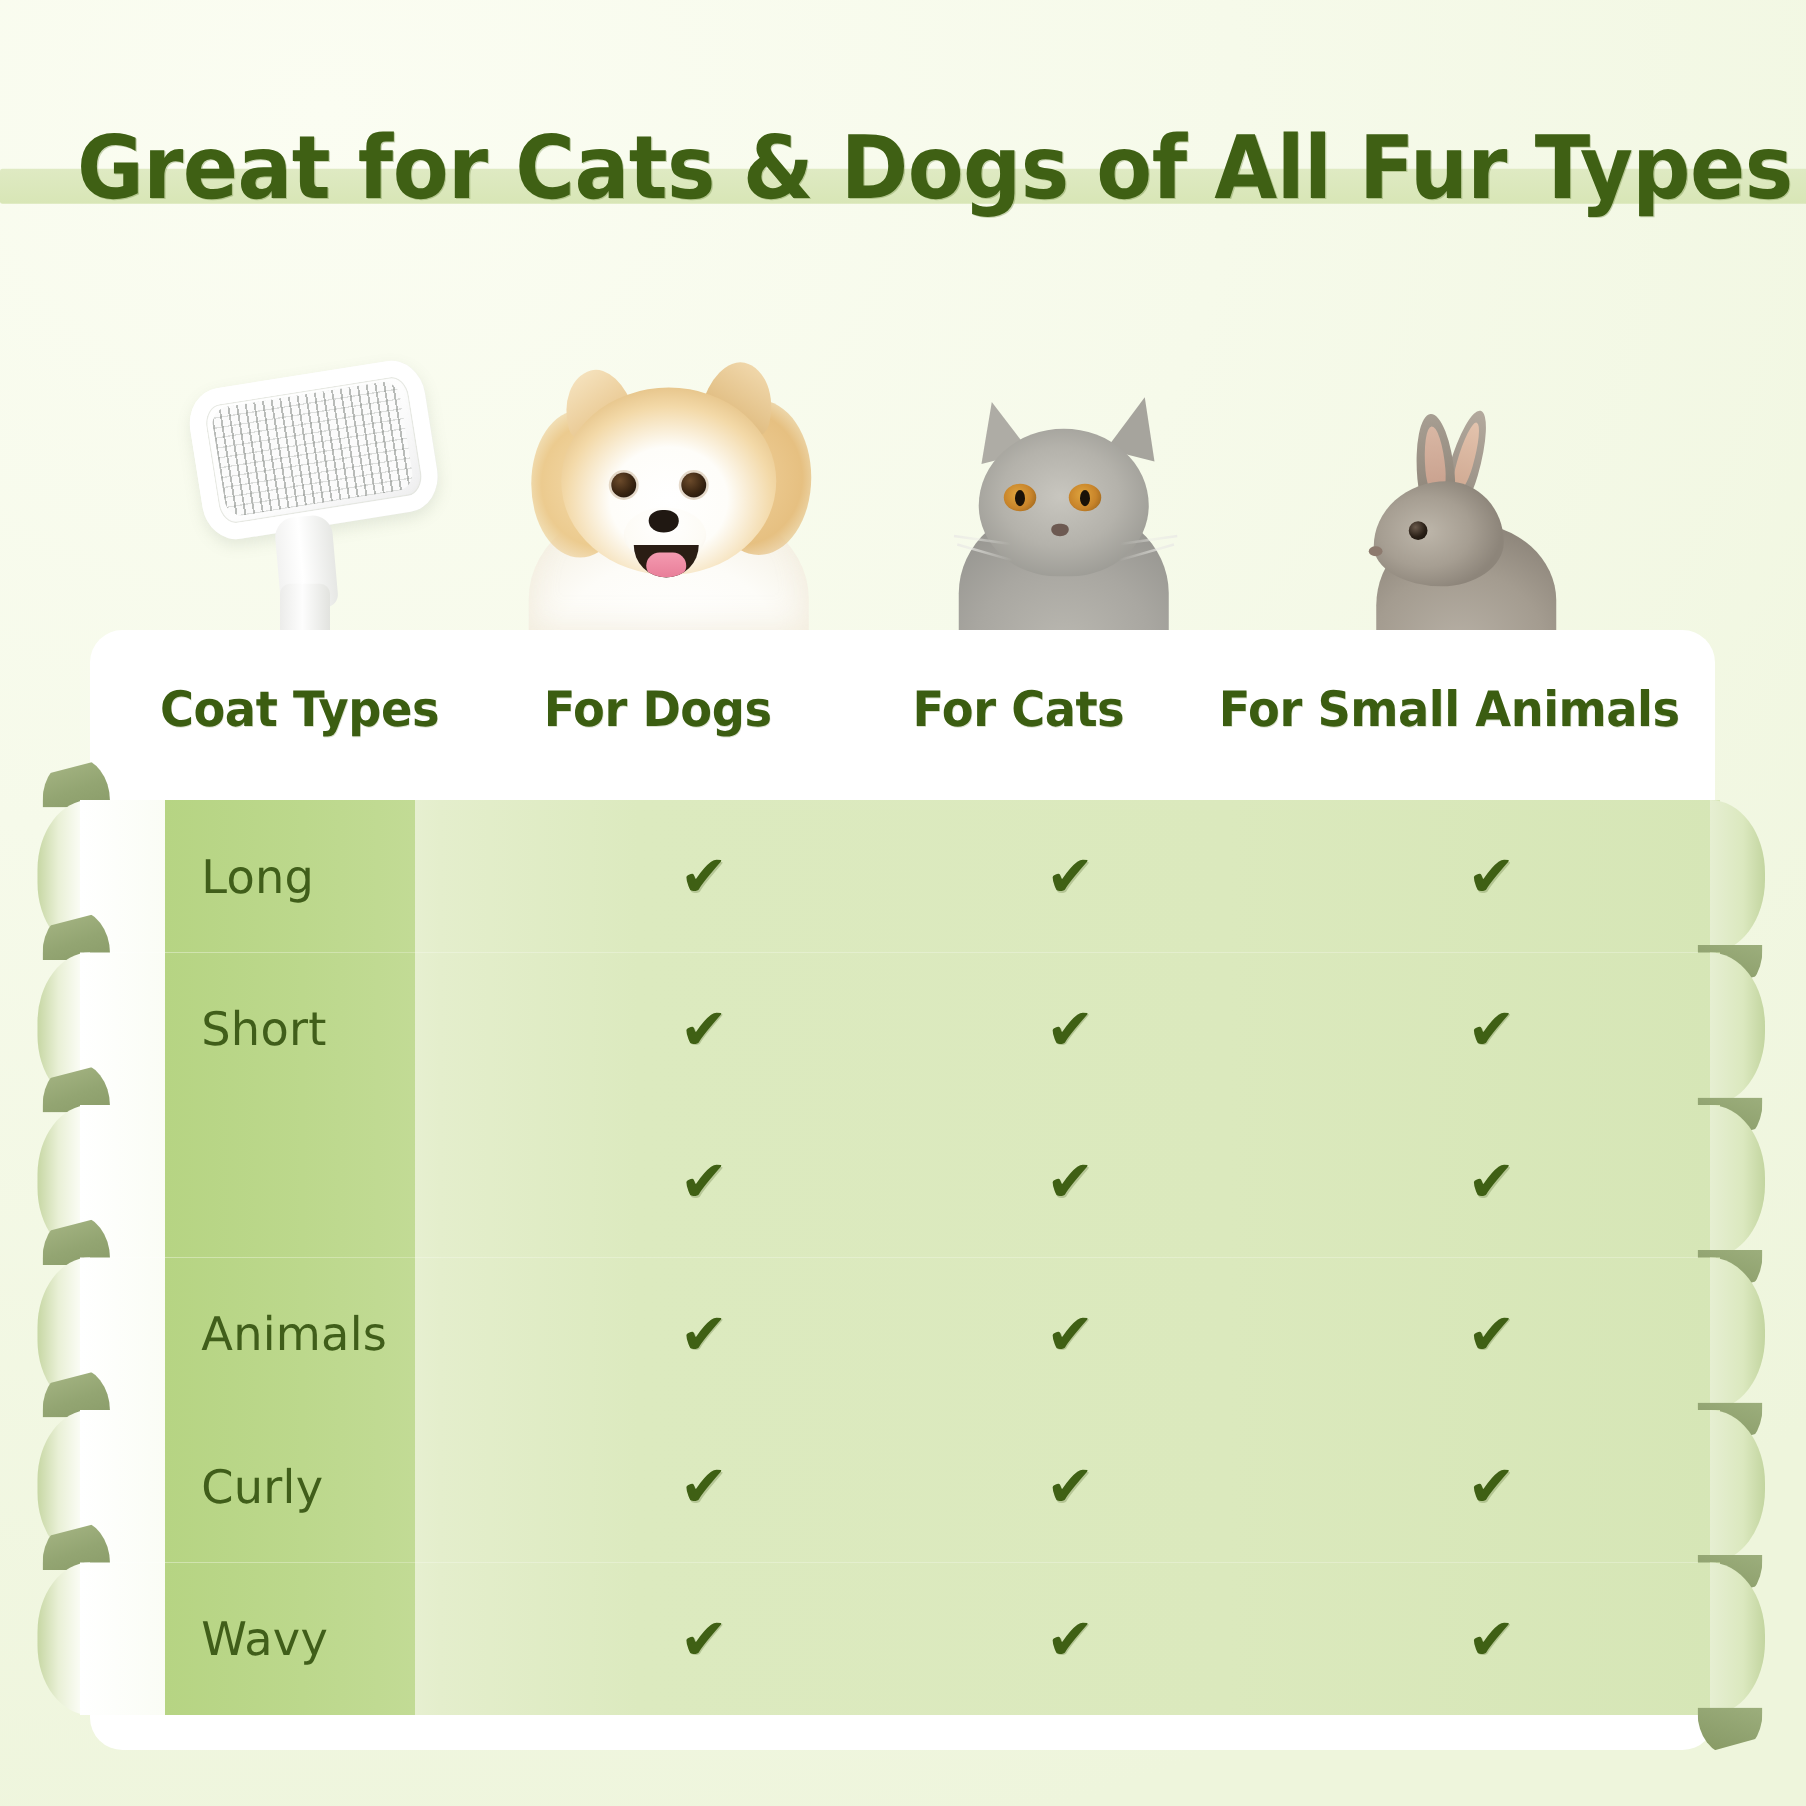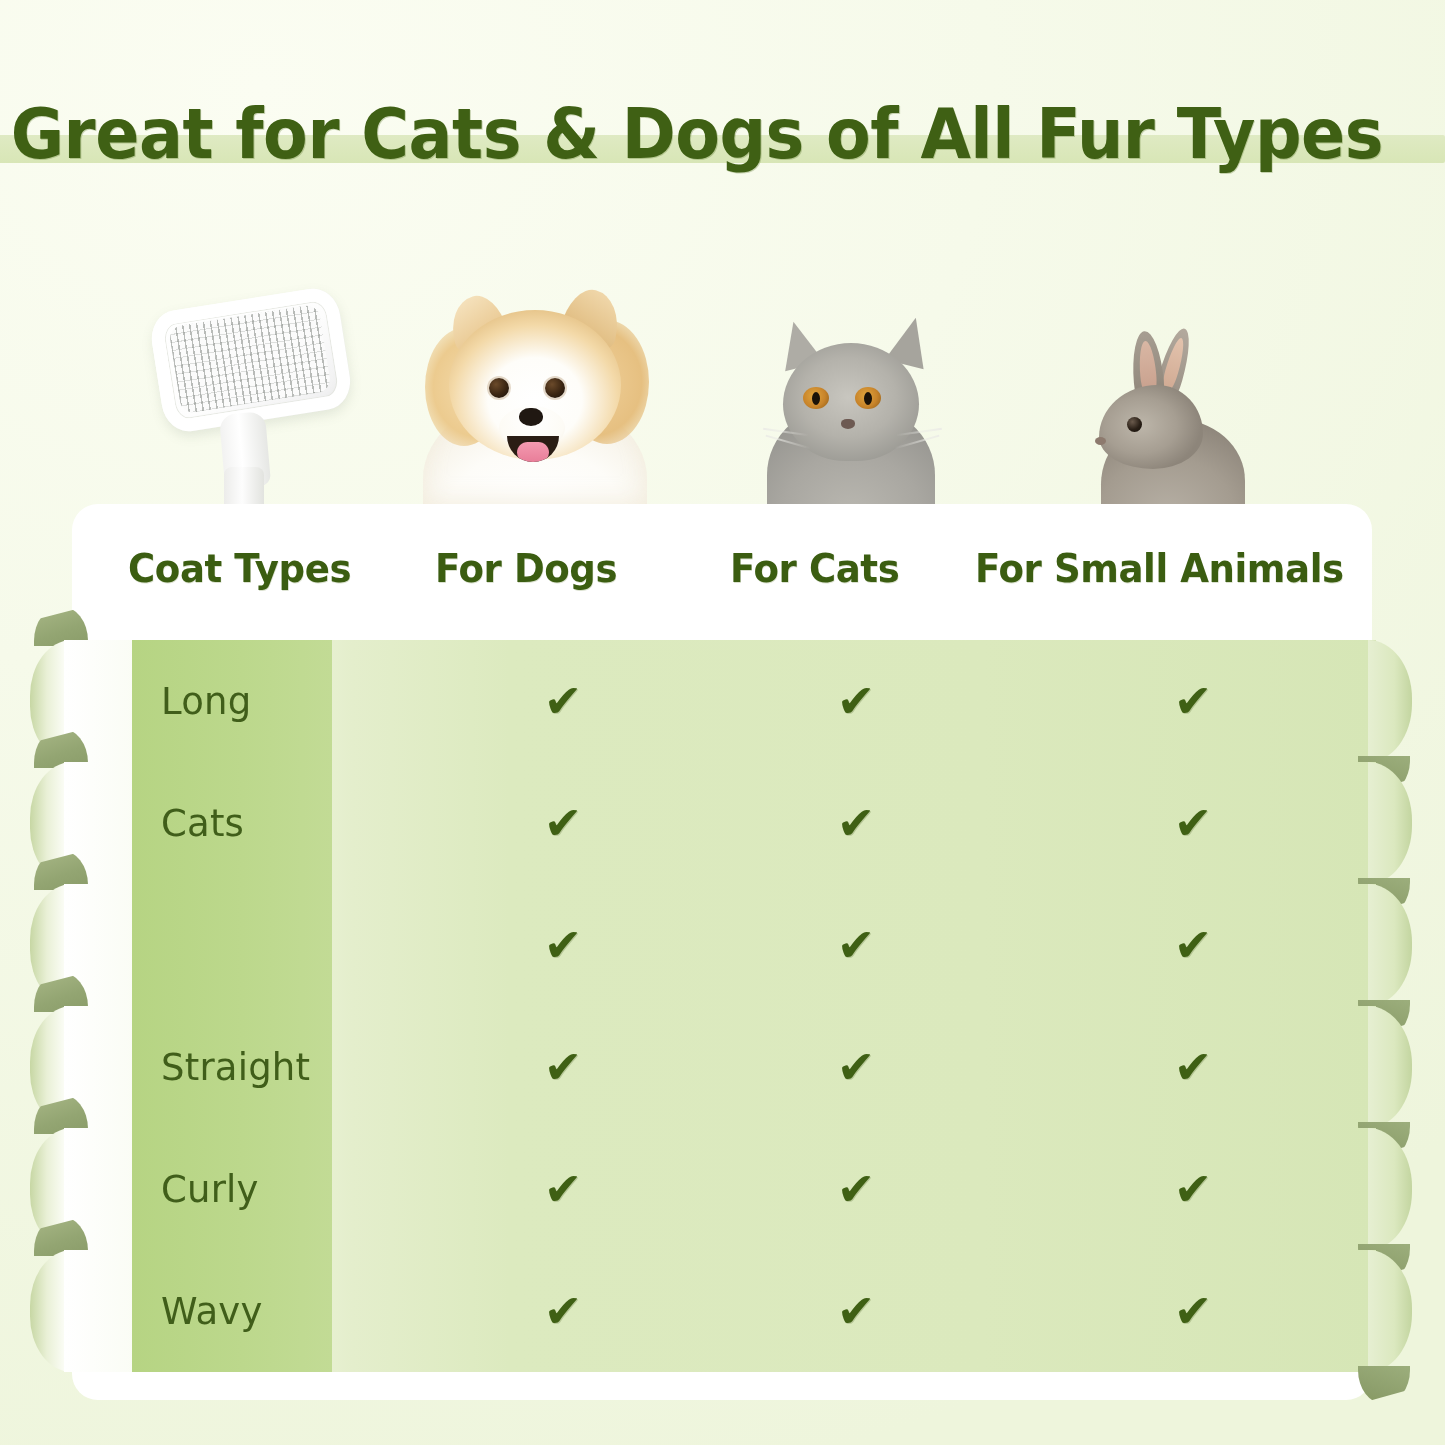--- a/index.html
+++ b/index.html
@@ -7,21 +7,21 @@
   body {
     font-family:"DejaVu Sans", sans-serif;
     background:
       radial-gradient(ellipse 120% 100% at 18% 6%, #fbfdf2 0%, #f6faea 42%, #eef5dc 100%);
     position:relative; overflow:hidden;
   }
 
   
   .title-wrap{
     position:absolute; left:0; top:84px; width:1445px; height:100px;
-    display:flex; align-items:center; justify-content:flex-end;
+    display:flex; align-items:center; justify-content:flex-start;
   }
   .title-inner{ position:relative; display:inline-block; padding:0 10px; }
   .title-hl{
     position:absolute; left:0; right:0; bottom:6px; height:28px;
     background:linear-gradient(180deg,#dfeac3 0%,#d8e6b6 100%);
     border-radius:2px; z-index:0;
   }
   .title{
     position:relative; z-index:1;
     font-family:"DejaVu Sans", sans-serif;
@@ -395,21 +395,21 @@
     <div class="check c3">✔</div>
   </div>
 
   <div class="row" style="top:762px">
     <div class="row-ltab"></div>
     <div class="row-lfold"></div>
     <div class="row-body"></div>
     <div class="row-rfold"></div>
     <div class="row-rtab"></div>
     <div class="row-label-chip"></div>
-    <div class="row-label">Cats</div>
+    <div class="row-label">Short</div>
     <div class="check c1">✔</div>
     <div class="check c2">✔</div>
     <div class="check c3">✔</div>
   </div>
 
   <div class="row" style="top:884px">
     <div class="row-ltab"></div>
     <div class="row-lfold"></div>
     <div class="row-body"></div>
     <div class="row-rfold"></div>
@@ -420,21 +420,21 @@
     <div class="check c3">✔</div>
   </div>
 
   <div class="row" style="top:1006px">
     <div class="row-ltab"></div>
     <div class="row-lfold"></div>
     <div class="row-body"></div>
     <div class="row-rfold"></div>
     <div class="row-rtab"></div>
     <div class="row-label-chip"></div>
-    <div class="row-label">Straight</div>
+    <div class="row-label">Animals</div>
     <div class="check c1">✔</div>
     <div class="check c2">✔</div>
     <div class="check c3">✔</div>
   </div>
 
   <div class="row" style="top:1128px">
     <div class="row-ltab"></div>
     <div class="row-lfold"></div>
     <div class="row-body"></div>
     <div class="row-rfold"></div>

